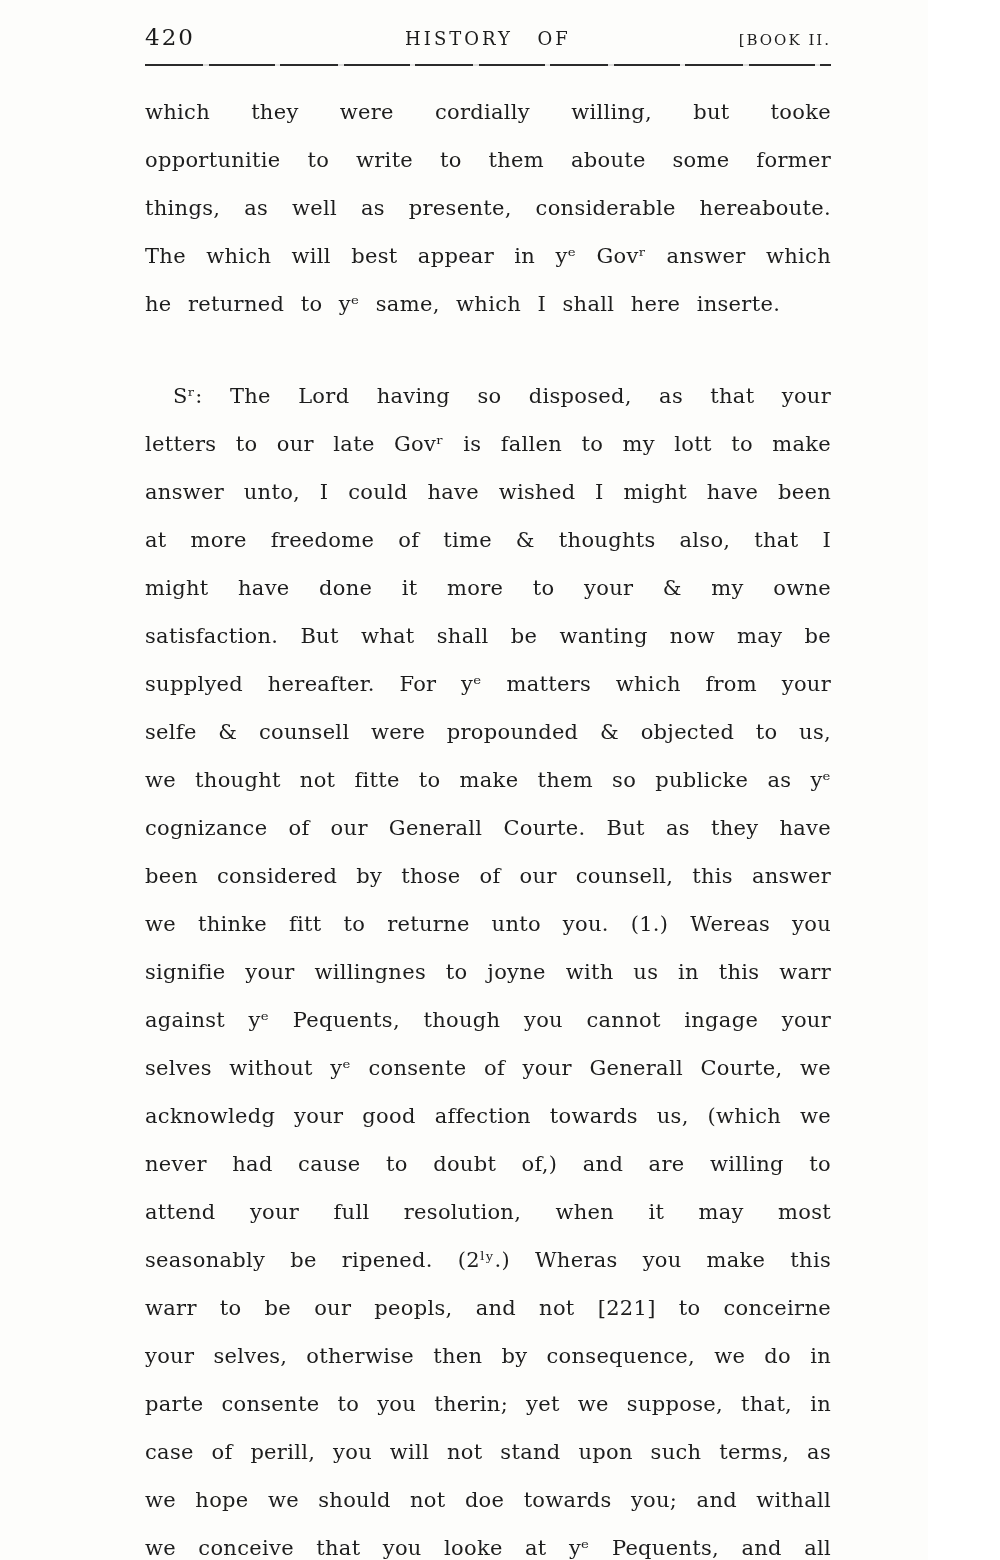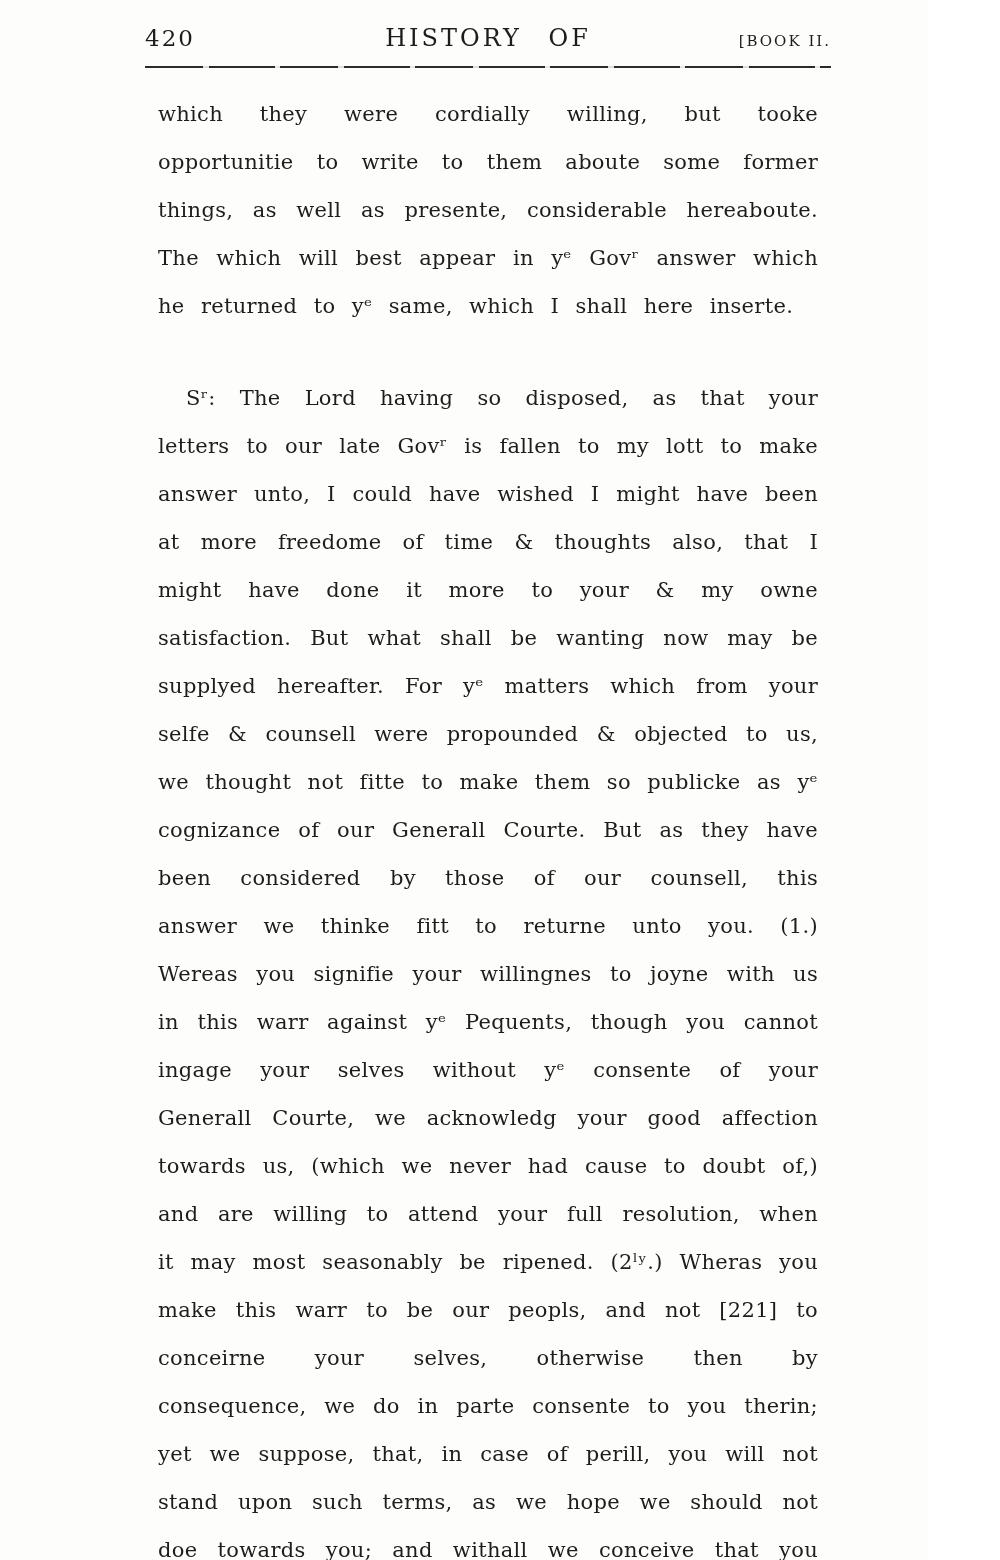--- a/index.html
+++ b/index.html
@@ -26,21 +26,21 @@
     }
     .page-number {
       justify-self: start;
       font-size: 23px;
       letter-spacing: 2px;
     }
     .running-title {
       justify-self: center;
       letter-spacing: 3px;
       word-spacing: 16px;
-      font-size: 24px;
+      font-size: 18px;
     }
     .book-label {
       justify-self: end;
       letter-spacing: 2px;
       font-size: 15px;
     }
     .header-rule {
       margin-top: 14px;
       height: 2px;
       background: repeating-linear-gradient(
@@ -53,21 +53,21 @@
     }
     .page-body {
       margin-top: 22px;
       font-size: 21px;
       line-height: 48px;
       text-align: justify;
       word-spacing: 0.45em;
       letter-spacing: 0.3px;
     }
     .para {
-      margin: 13px;
+      margin: 0;
     }
     .para + .para {
       margin-top: 44px;
       text-indent: 28px;
     }
     .para.justify-last {
       text-align-last: justify;
     }
   </style>
 </head>

